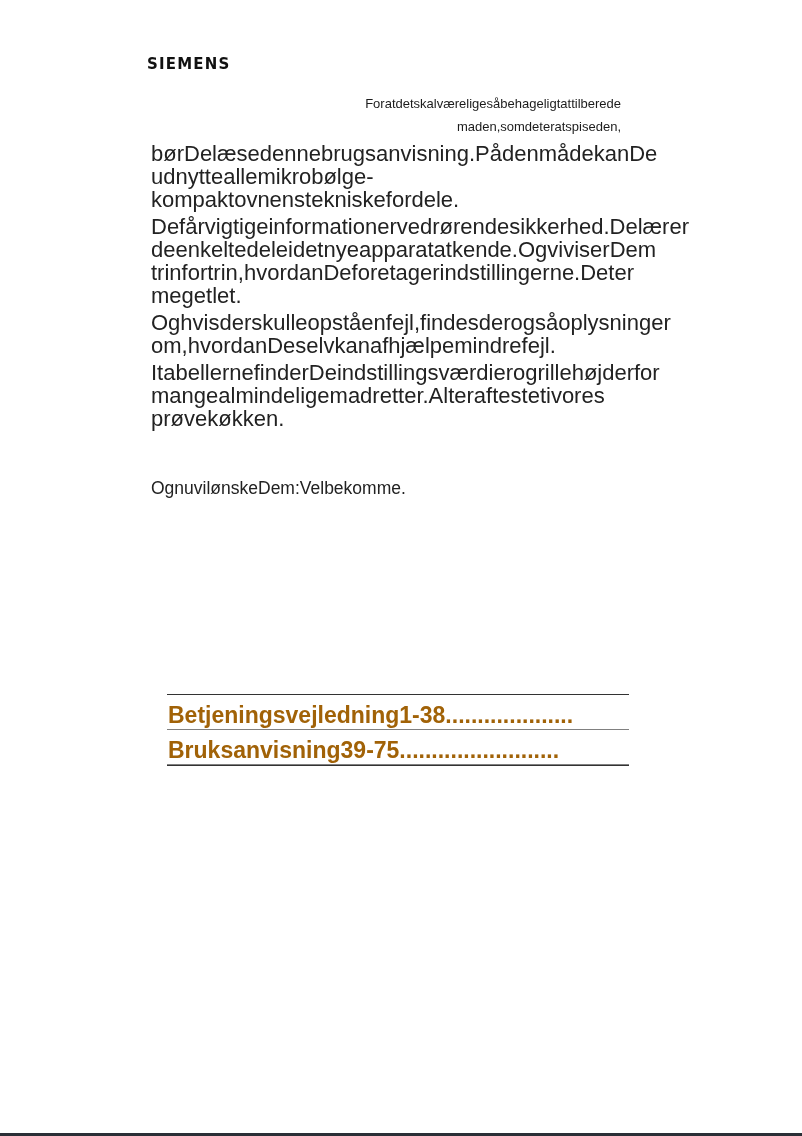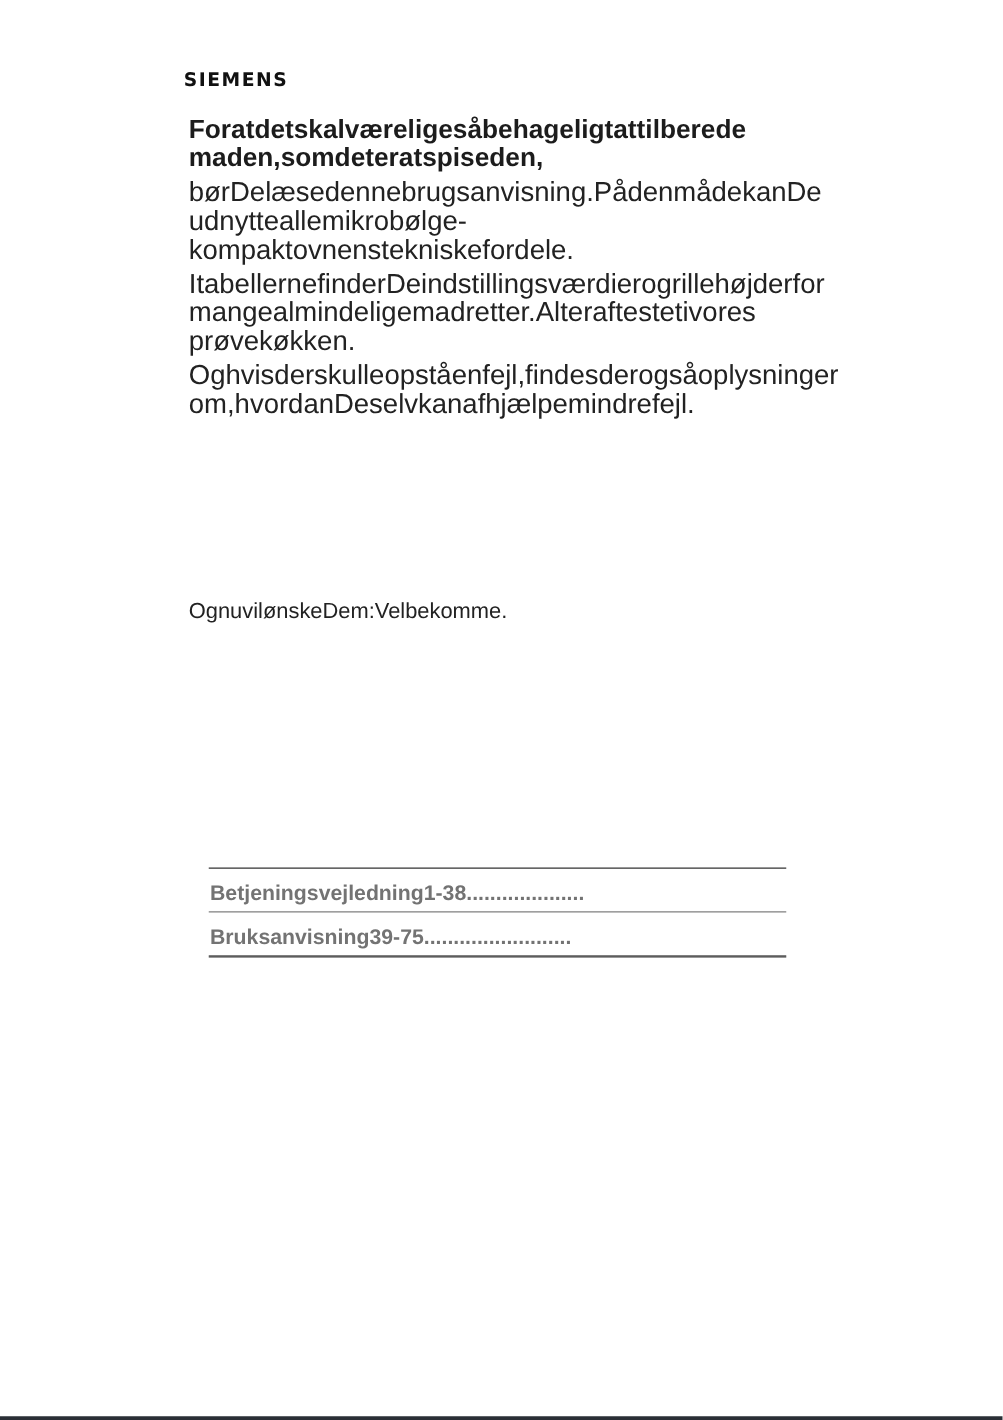--- a/index.html
+++ b/index.html
@@ -26,25 +26,26 @@
       color: #111111;
       line-height: 28px;
     }
     .intro {
       position: absolute;
       left: 151px;
       top: 92px;
       width: 470px;
     }
     .intro .lead {
-      font-weight: bold;
-      font-size: 21px;
+      font-weight: normal;
+      font-size: 13px;
       line-height: 23px;
       margin: 0 0 4px 0;
       white-space: pre-line;
+      text-align: right;
     }
     .intro .para {
       font-size: 22px;
       line-height: 23px;
       margin: 0 0 4px 0;
       white-space: pre-line;
       color: #222222;
     }
     .closing {
       position: absolute;
@@ -64,22 +65,22 @@
       height: 0;
       border-top: 1.5px solid #333333;
     }
     .toc-rule.light {
       border-top-color: #808080;
     }
     .toc-item {
       height: 34px;
       line-height: 40px;
       font-weight: bold;
-      font-size: 17px;
-      color: #737373;
+      font-size: 23px;
+      color: #a16207;
       padding-left: 1px;
       white-space: nowrap;
       cursor: pointer;
     }
     .page-bottom-rule {
       position: absolute;
       left: 0;
       top: 1133px;
       width: 802px;
       height: 3px;
@@ -89,25 +90,29 @@
 </head>
 <body>
 
 <div class="logo">SIEMENS</div>
 
 <div class="intro">
   <p class="lead">Foratdetskalværeligesåbehageligtattilberede
 maden,somdeteratspiseden,</p>
   <p class="para">børDelæsedennebrugsanvisning.PådenmådekanDe
 udnytteallemikrobølge-kompaktovnenstekniskefordele.</p>
+  <p class="para">Defårvigtigeinformationervedrørendesikkerhed.Delærer
+deenkeltedeleidetnyeapparatatkende.OgviviserDem
+trinfortrin,hvordanDeforetagerindstillingerne.Deter
+megetlet.</p>
+  <p class="para">Oghvisderskulleopståenfejl,findesderogsåoplysninger
+om,hvordanDeselvkanafhjælpemindrefejl.</p>
   <p class="para">ItabellernefinderDeindstillingsværdierogrillehøjderfor
 mangealmindeligemadretter.Alteraftestetivores
 prøvekøkken.</p>
-  <p class="para">Oghvisderskulleopståenfejl,findesderogsåoplysninger
-om,hvordanDeselvkanafhjælpemindrefejl.</p>
 </div>
 
 <div class="closing">OgnuvilønskeDem:Velbekomme.</div>
 
 <div class="toc">
   <div class="toc-rule"></div>
   <div class="toc-item">Betjeningsvejledning1-38....................</div>
   <div class="toc-rule light"></div>
   <div class="toc-item">Bruksanvisning39-75.........................</div>
   <div class="toc-rule light"></div>

